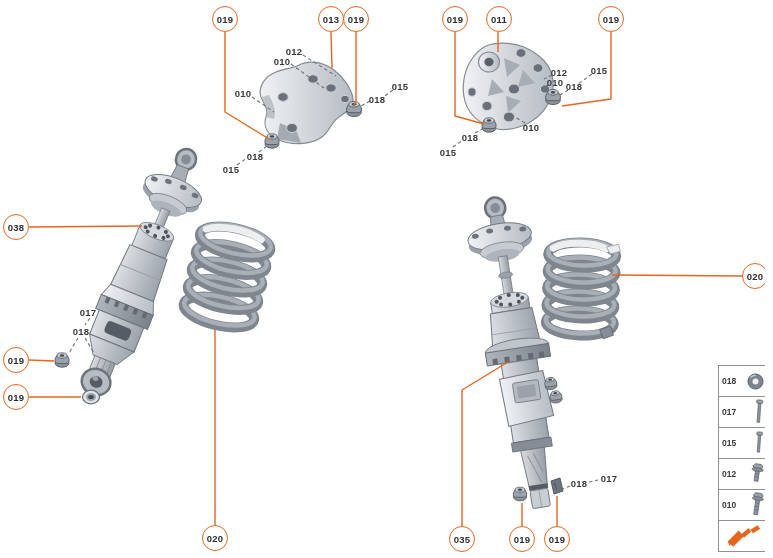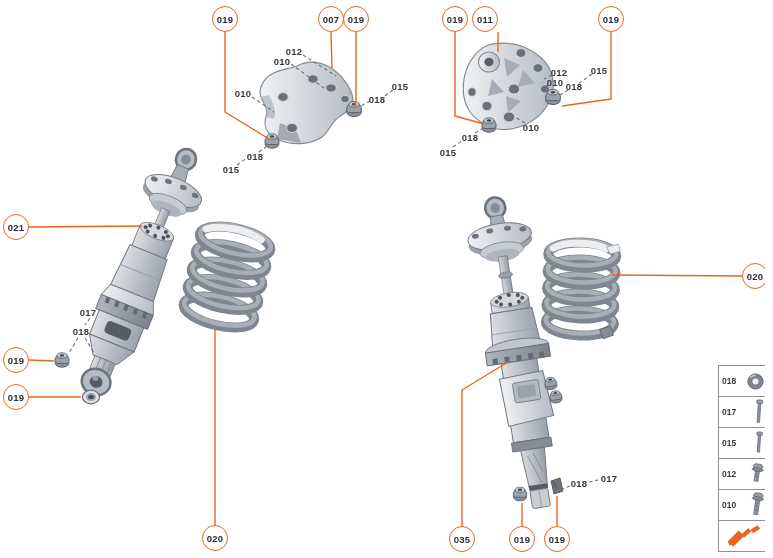--- a/index.html
+++ b/index.html
@@ -305,26 +305,26 @@
       <line x1="29" y1="397" x2="81" y2="397"></line>
       <line x1="215" y1="330" x2="215" y2="525"></line>
       <line x1="612" y1="275" x2="742" y2="276"></line>
       <polyline points="462,526 462,390 508,362"></polyline>
       <line x1="522" y1="526" x2="522" y2="503"></line>
       <line x1="557" y1="526" x2="557" y2="496"></line>
     </g>
   </svg>
 
   <div class="callout" style="left:212px;top:6px">019</div>
-  <div class="callout" style="left:318px;top:6px">007</div>
+  <div class="callout" style="left:318px;top:6px">013</div>
   <div class="callout" style="left:343px;top:6px">019</div>
   <div class="callout" style="left:442px;top:6px">019</div>
-  <div class="callout" style="left:472px;top:6px">011</div>
+  <div class="callout" style="left:486px;top:6px">011</div>
   <div class="callout" style="left:598px;top:6px">019</div>
-  <div class="callout" style="left:3px;top:214px">021</div>
+  <div class="callout" style="left:3px;top:214px">038</div>
   <div class="callout" style="left:3px;top:347px">019</div>
   <div class="callout" style="left:3px;top:384px">019</div>
   <div class="callout" style="left:202px;top:525px">020</div>
   <div class="callout" style="left:742px;top:263px">020</div>
   <div class="callout" style="left:449px;top:526px">035</div>
   <div class="callout" style="left:509px;top:526px">019</div>
   <div class="callout" style="left:544px;top:526px">019</div>
 
   <div class="plabel" style="left:294px;top:51px">012</div>
   <div class="plabel" style="left:282px;top:61px">010</div>

